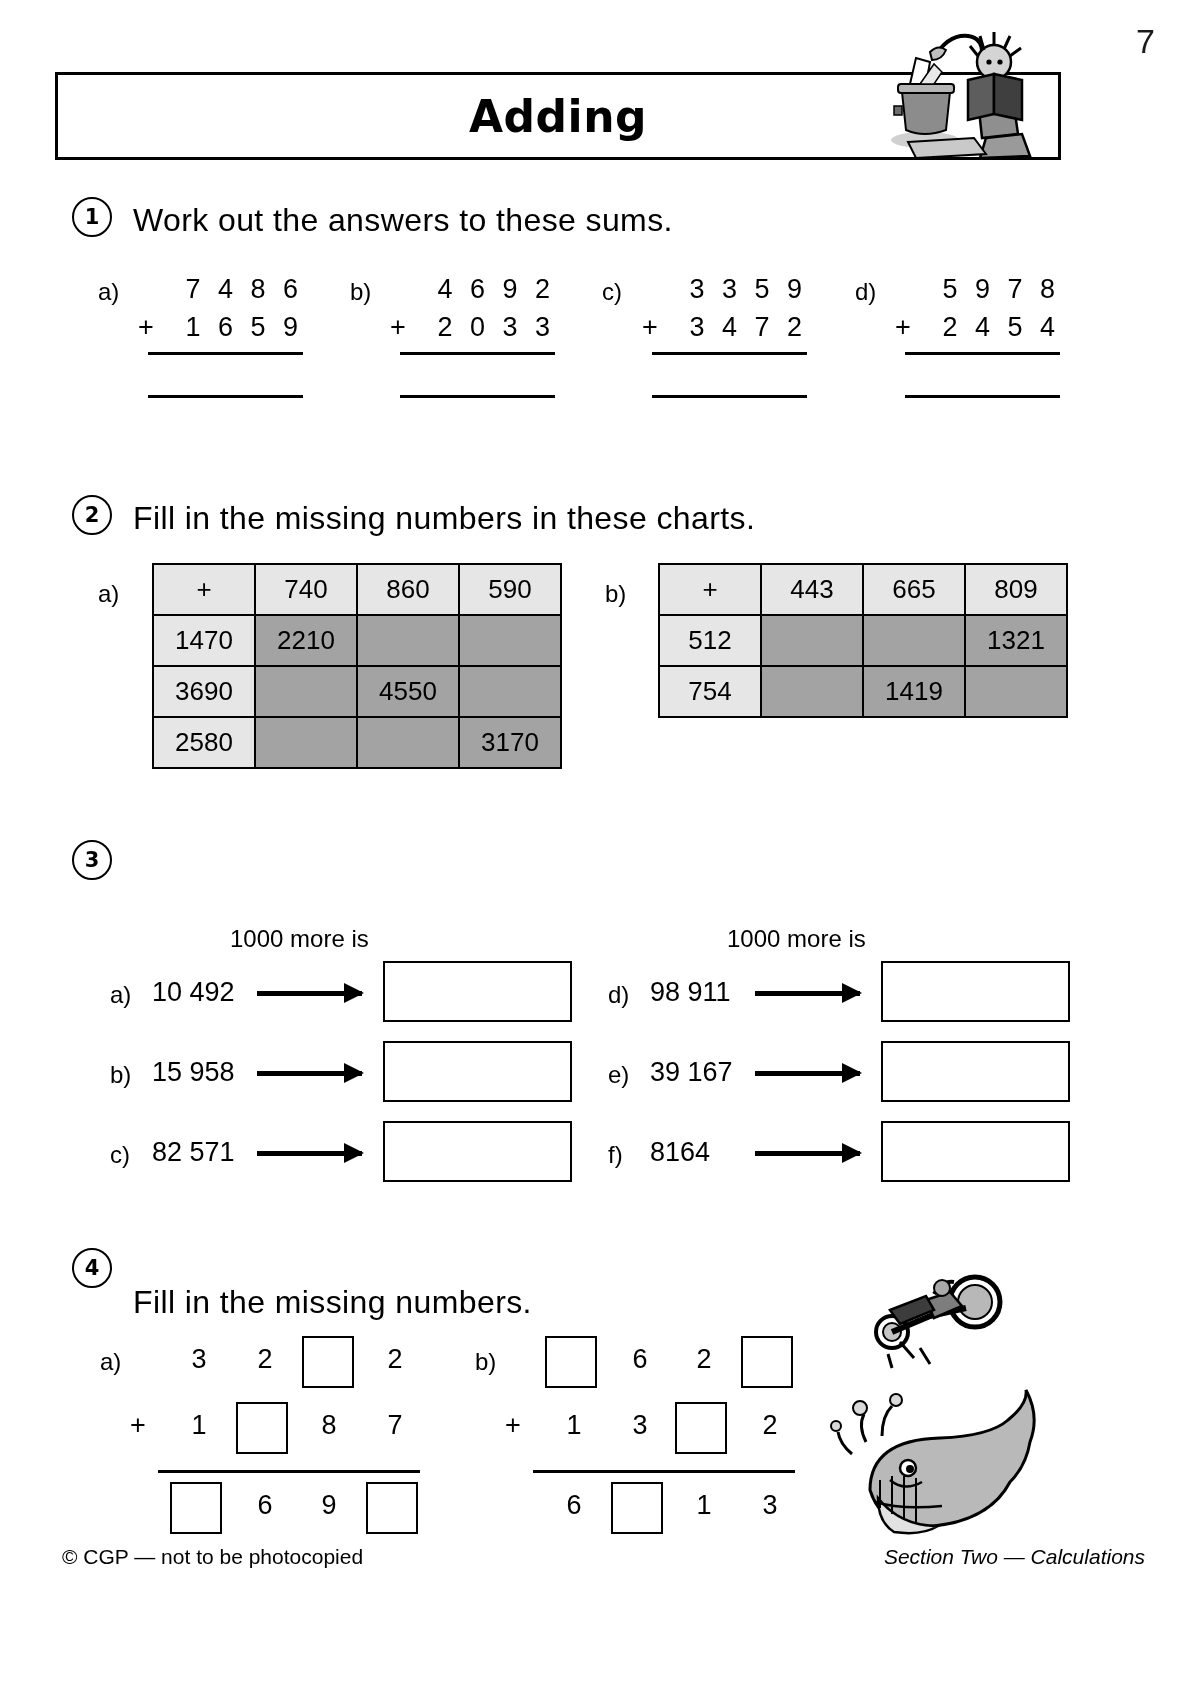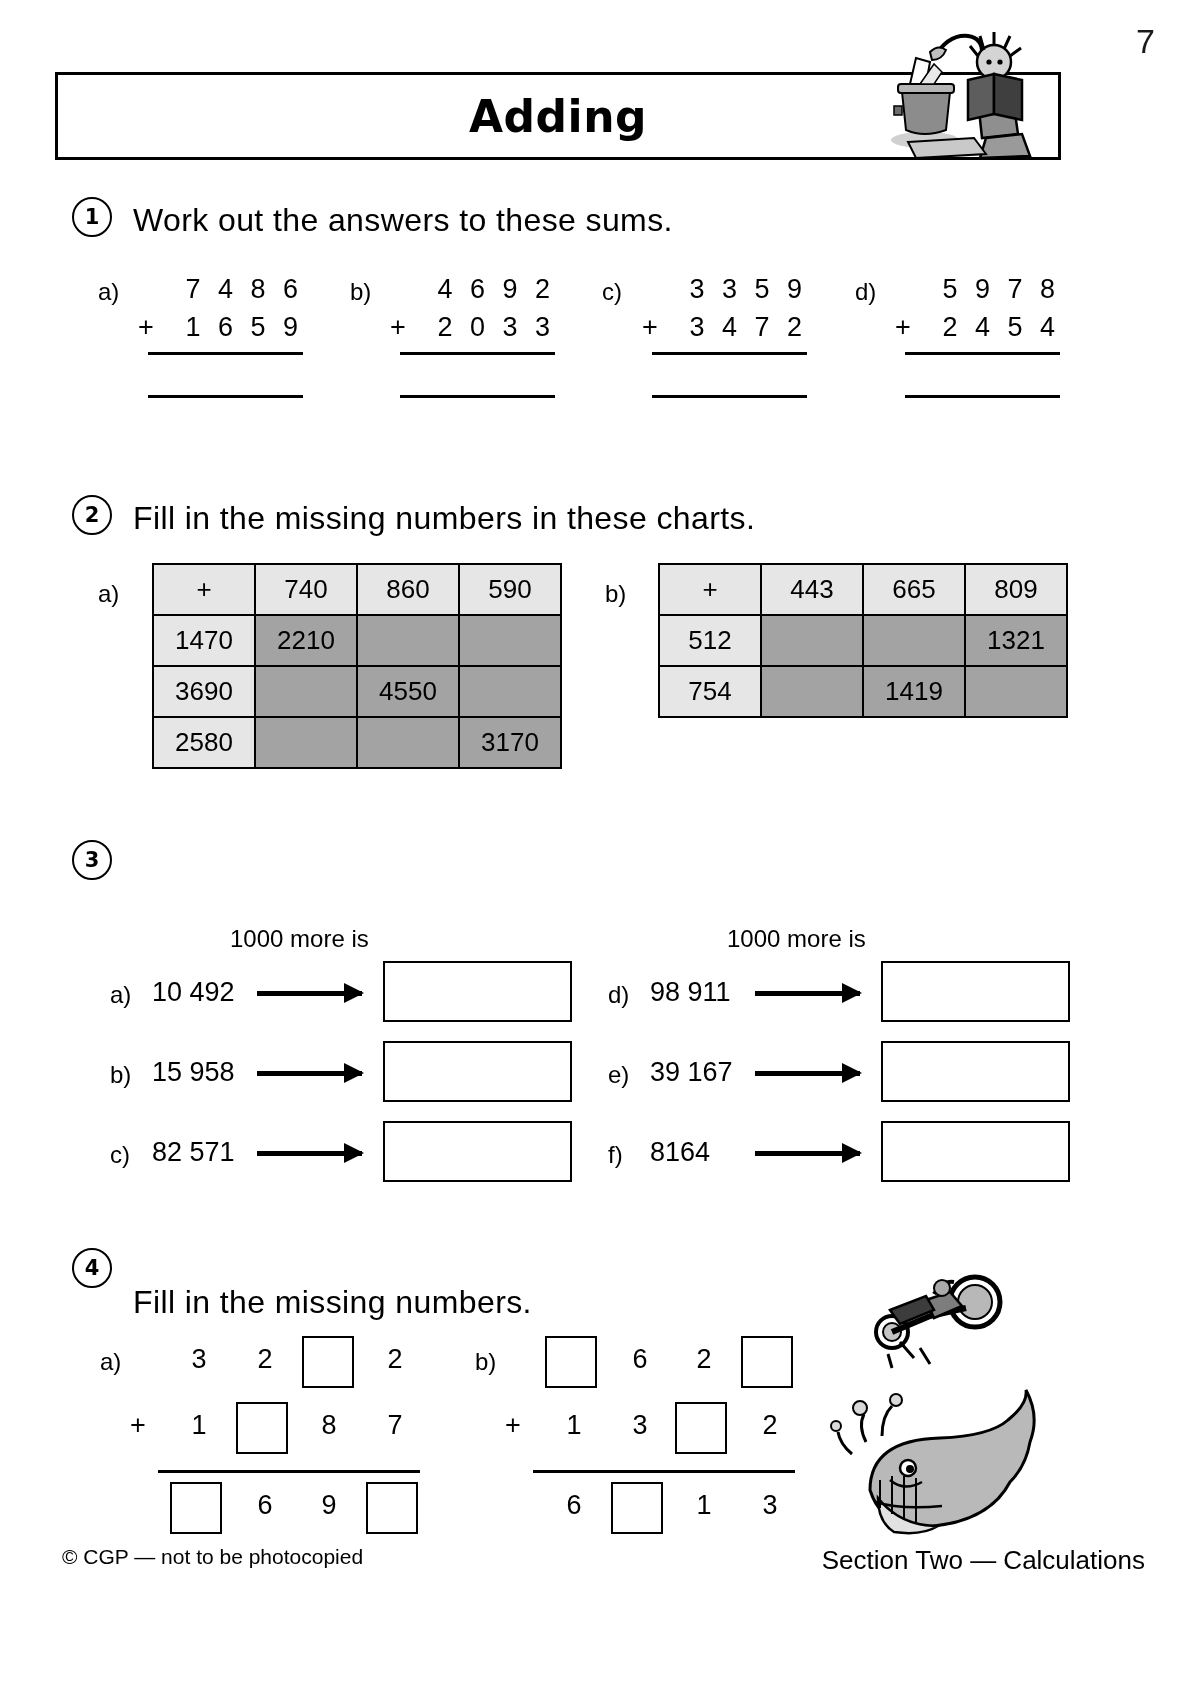--- a/index.html
+++ b/index.html
@@ -82,21 +82,21 @@
   
   .q4col { position:absolute; }
   .q4-letter { position:absolute; font-size:24px; }
   .digit { position:absolute; font-size:27px; text-align:center; width:34px; }
   .emptybox { position:absolute; border:2.5px solid #000; background:#fff; width:48px; height:48px; }
   .q4rule { position:absolute; height:3px; background:#000; }
   .q4plus { position:absolute; font-size:27px; }
 
   
   .footer-left { position:absolute; left:62px; top:1545px; font-size:21px; }
-  .footer-right { position:absolute; right:55px; top:1545px; font-size:26px; }
+  .footer-right { position:absolute; right:55px; top:1545px; font-size:21px;font-style:italic; }
 
   .art { position:absolute; }
 </style>
 </head>
 <body>
 
 <div class="page">
 
   <div class="page-number">7</div>
 

